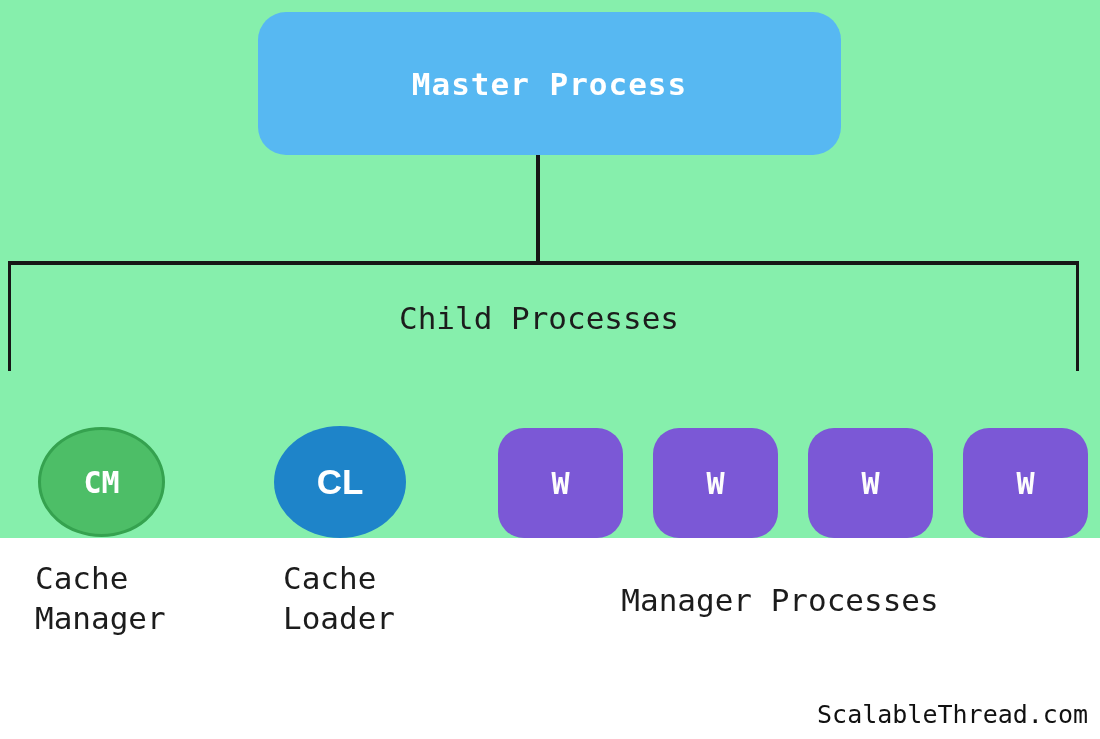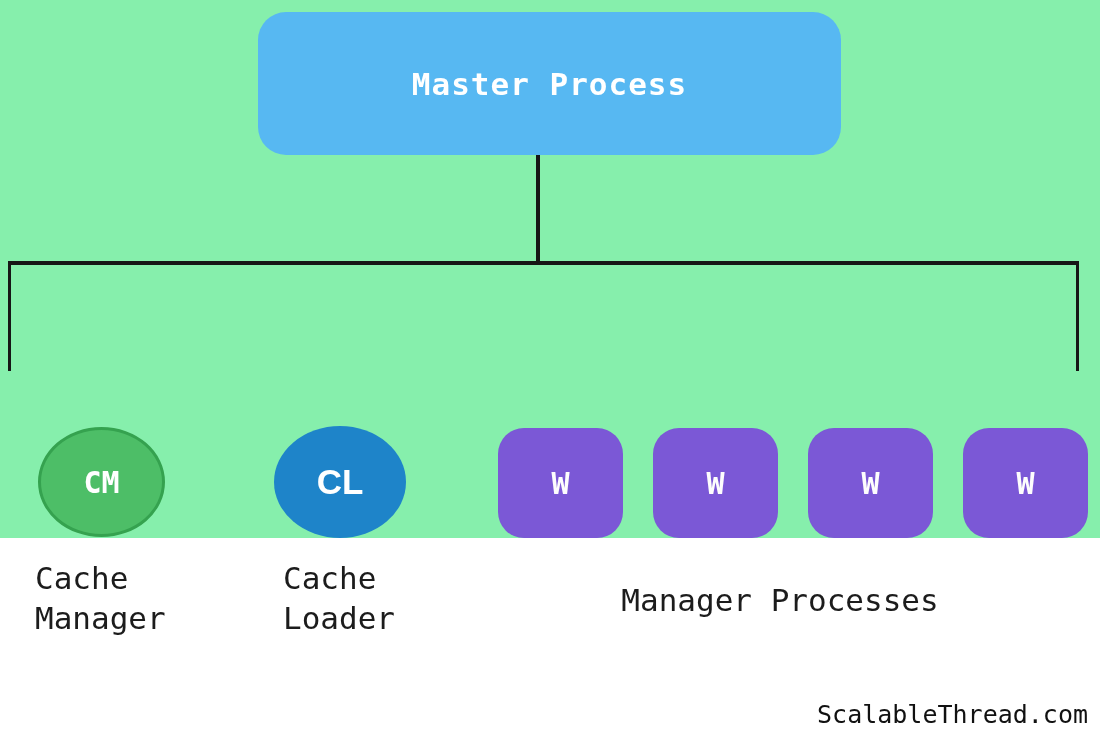--- a/index.html
+++ b/index.html
@@ -99,20 +99,21 @@
 <div class="canvas">
 
   <div class="master-box">
     <span>Master Process</span>
   </div>
 
   <div class="v-connector"></div>
 
   <div class="bracket"></div>
 
+  <div class="child-label">Child Processes</div>
 
   <div class="ellipse cl">
     <span>CL</span>
   </div>
 
   <div class="ellipse cm">
     <span>CM</span>
   </div>
 
   <div class="worker w1">

